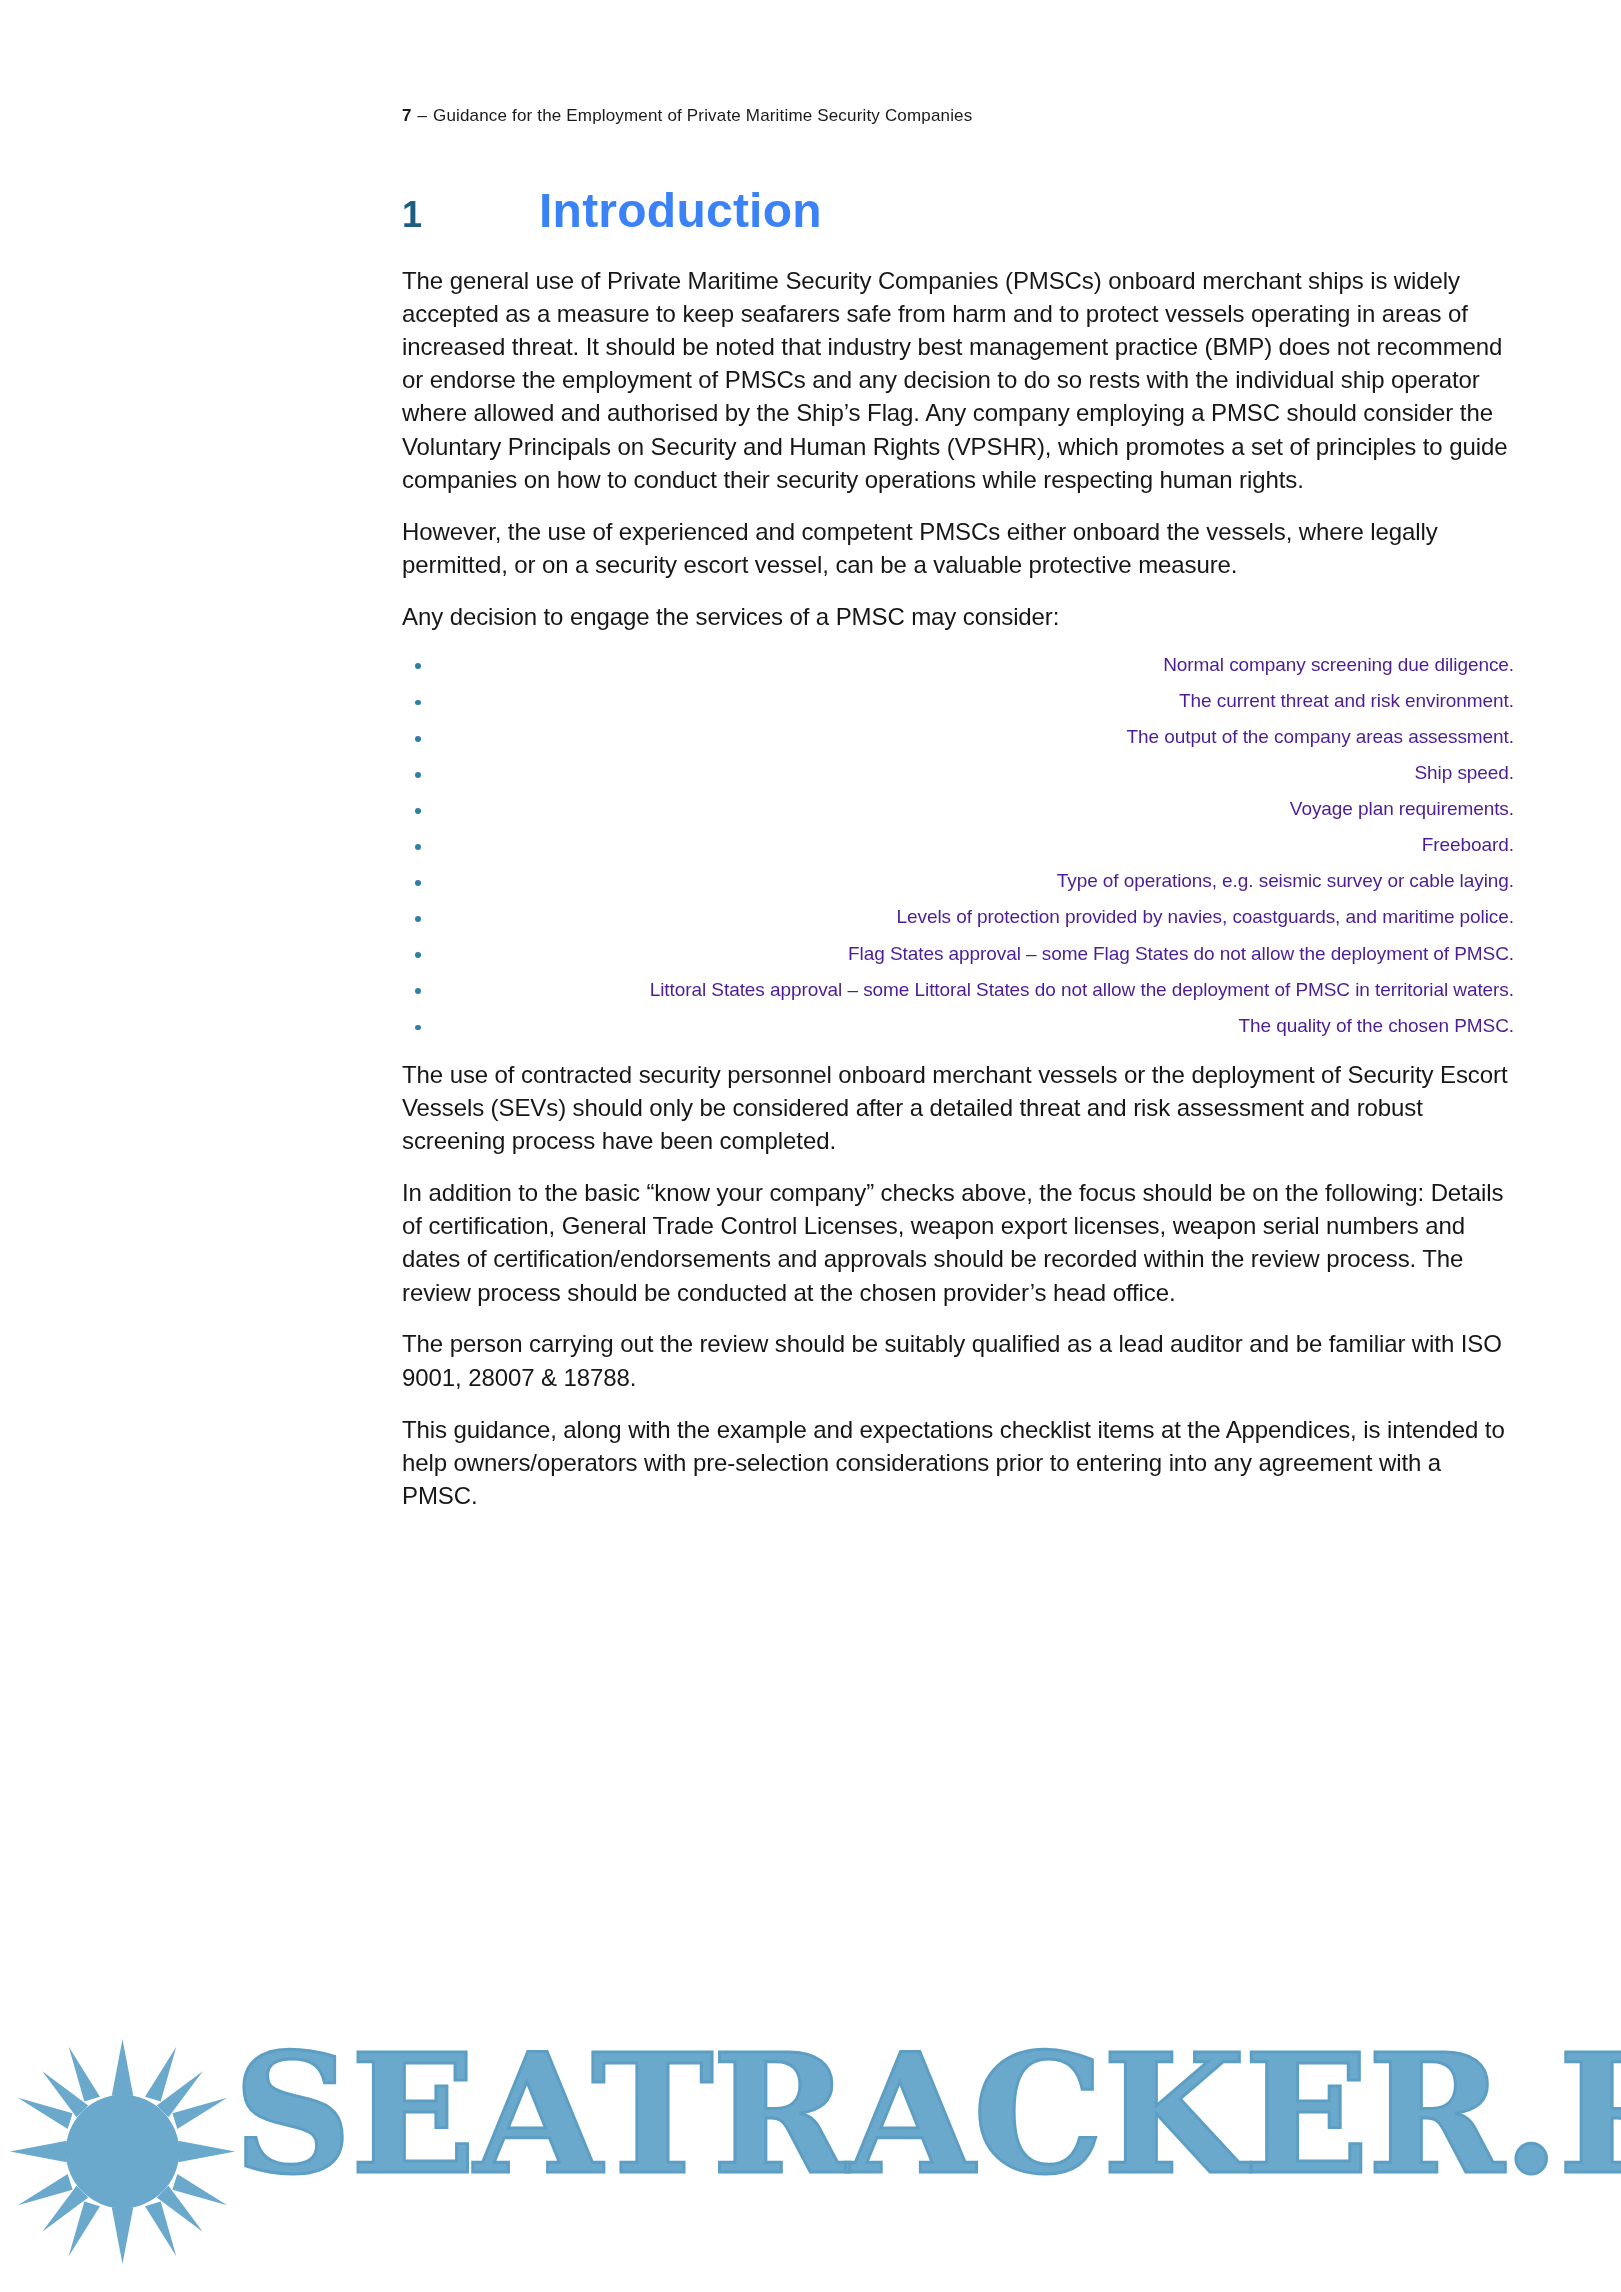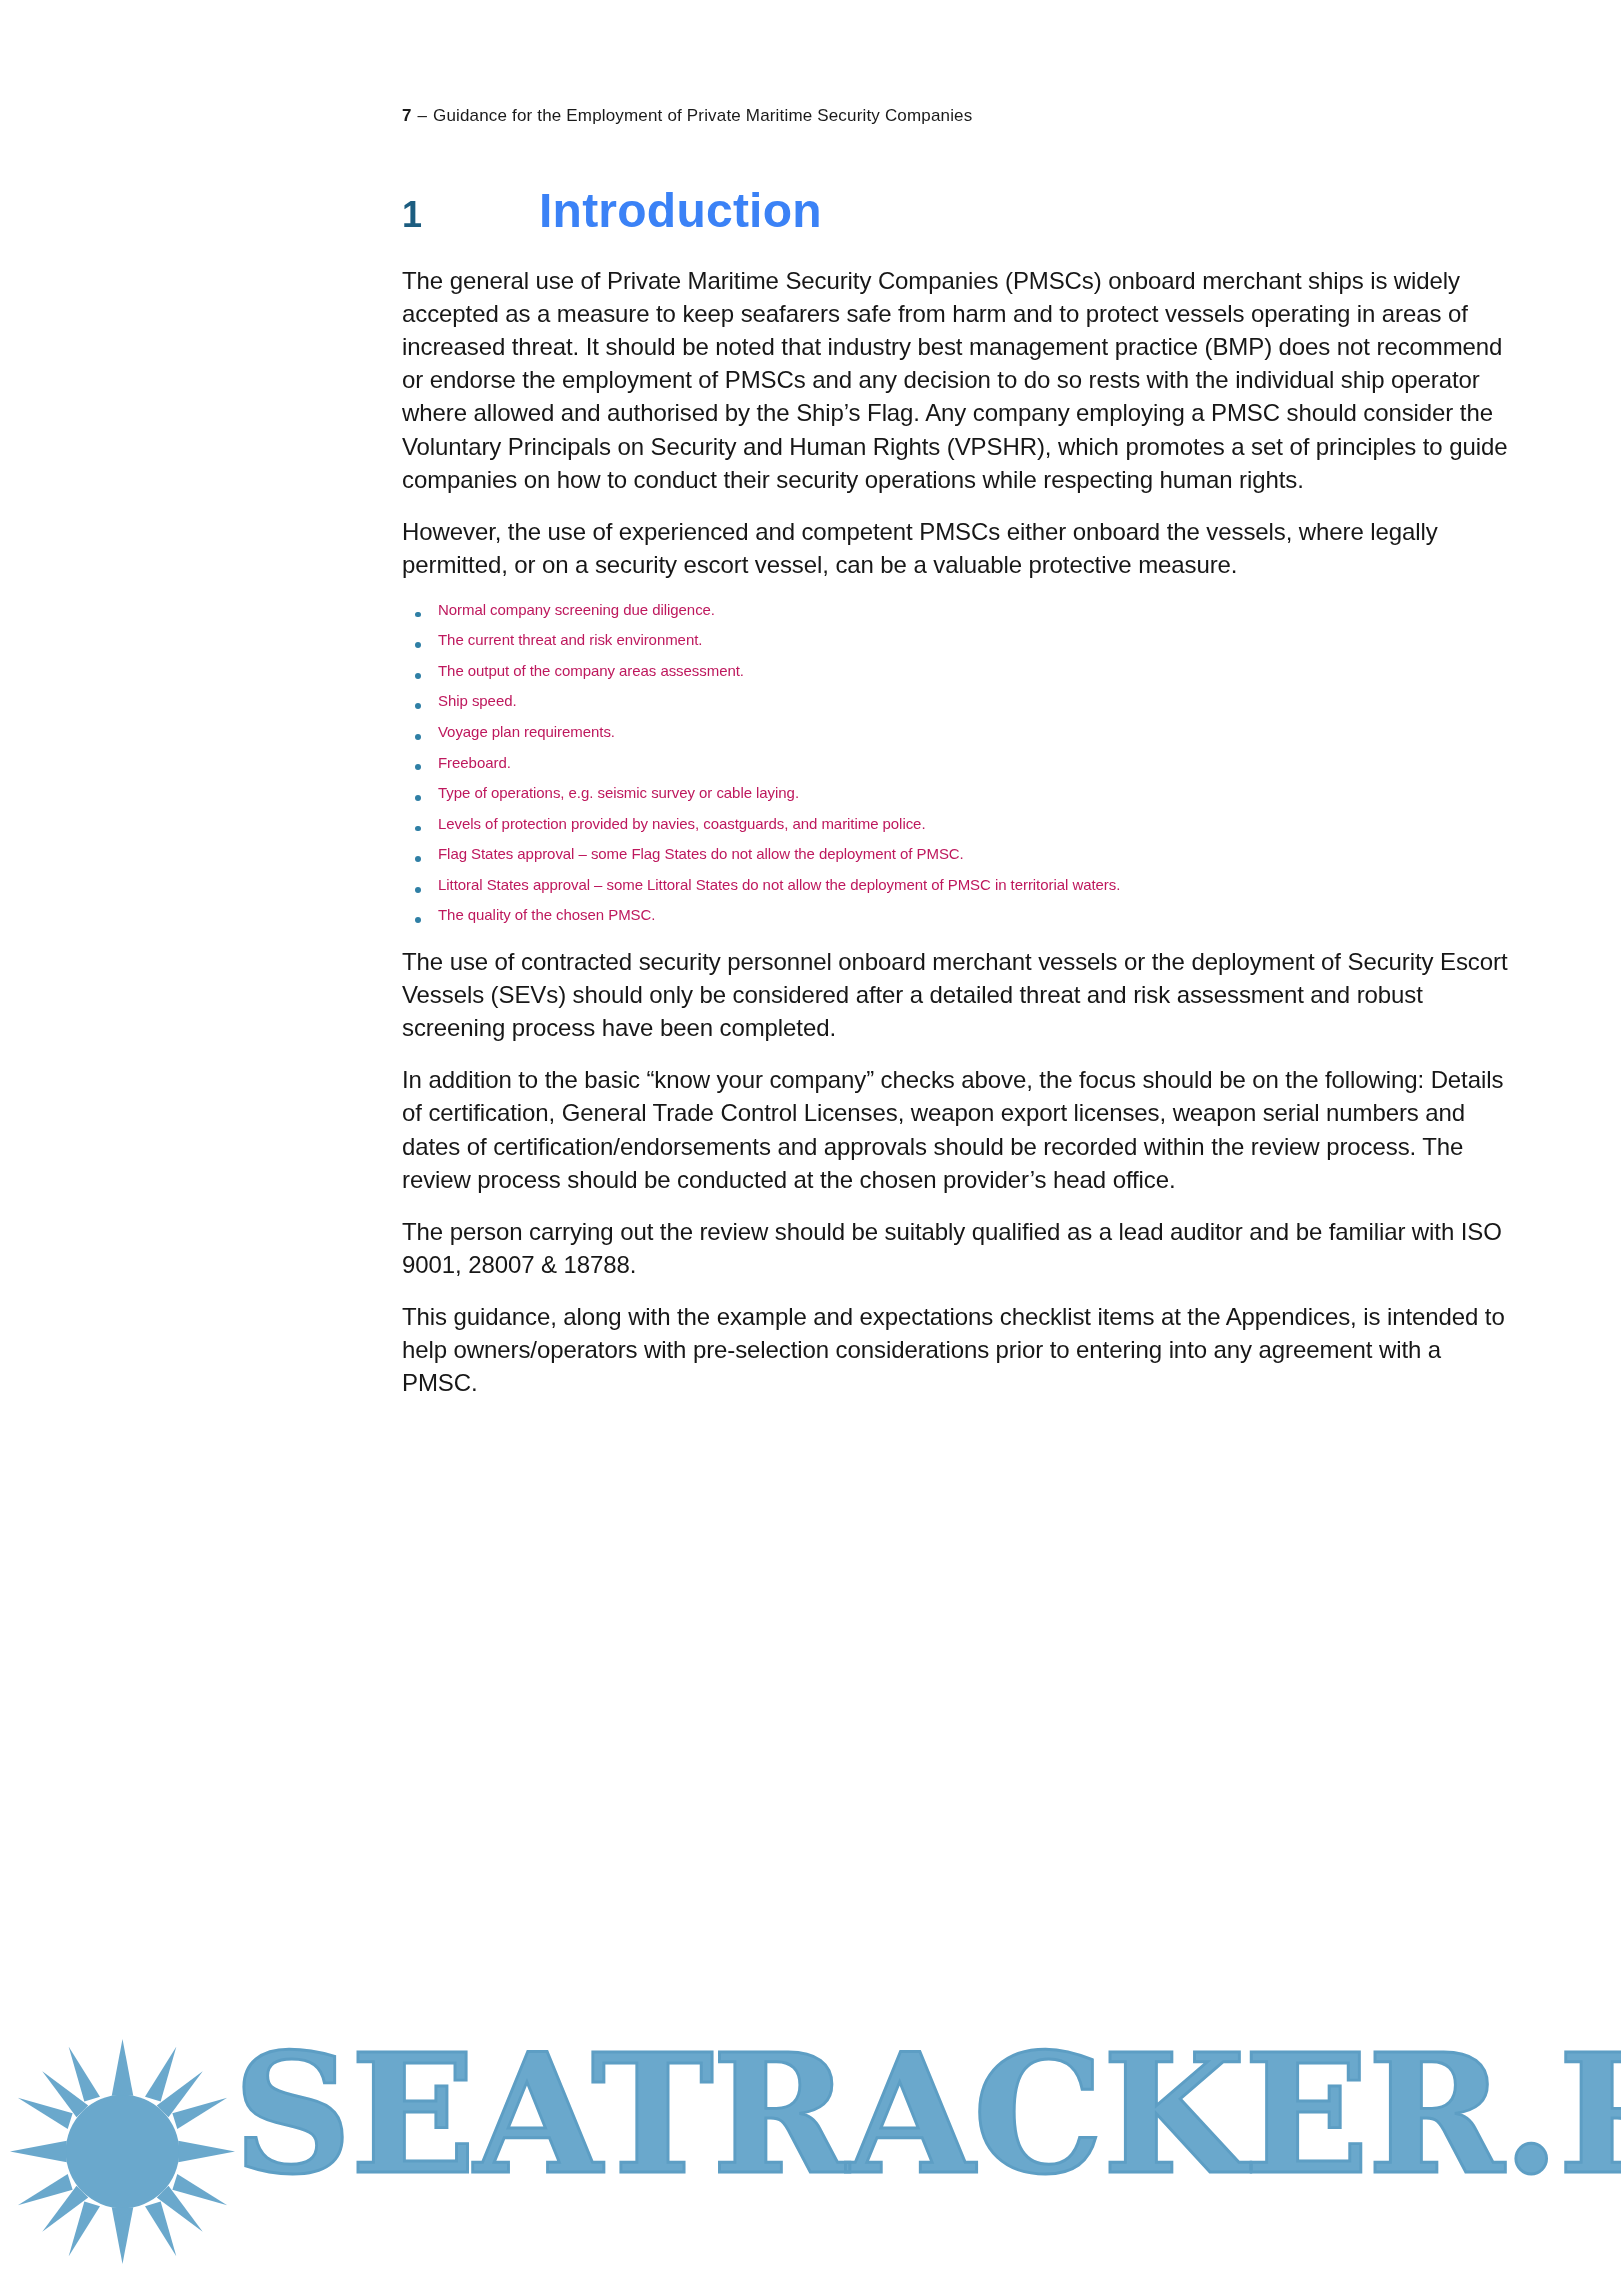--- a/index.html
+++ b/index.html
@@ -77,26 +77,27 @@
   }
 
   
   ul.bullets {
     list-style: none;
     margin: 3.9px 0 18.6px 0;
     padding: 0;
   }
   ul.bullets li {
     position: relative;
-    font-size: 15px;
+    font-size: 19px;
     line-height: 1.385;
-    color: #be185d;
+    color: #4c1d95;
     padding-left: 36px;
     margin-bottom: 9.8px;
     letter-spacing: -0.004em;
+    text-align: right;
   }
   ul.bullets li::before {
     content: "";
     position: absolute;
     left: 12.7px;
     top: 11.8px;
     width: 5.9px;
     height: 5.9px;
     border-radius: 50%;
     background: #2f7fa5;
@@ -143,20 +144,21 @@
       <span class="pagenum">7</span><span class="dash">–</span><span>Guidance for the Employment of Private Maritime Security Companies</span>
     </div>
 
     <div class="chapter-head">
       <span class="chapter-num">1</span>
       <span class="chapter-title">Introduction</span>
     </div>
 
     <p class="body">The general use of Private Maritime Security Companies (PMSCs) onboard merchant ships is widely accepted as a measure to keep seafarers safe from harm and to protect vessels operating in areas of increased threat. It should be noted that industry best management practice (BMP) does not recommend or endorse the employment of PMSCs and any decision to do so rests with the individual ship operator where allowed and authorised by the Ship’s Flag. Any company employing a PMSC should consider the Voluntary Principals on Security and Human Rights (VPSHR), which promotes a set of principles to guide companies on how to conduct their security operations while respecting human rights.</p>
     <p class="body">However, the use of experienced and competent PMSCs either onboard the vessels, where legally permitted, or on a security escort vessel, can be a valuable protective measure.</p>
+    <p class="body">Any decision to engage the services of a PMSC may consider:</p>
 
     <ul class="bullets">
       <li>Normal company screening due diligence.</li>
       <li>The current threat and risk environment.</li>
       <li>The output of the company areas assessment.</li>
       <li>Ship speed.</li>
       <li>Voyage plan requirements.</li>
       <li>Freeboard.</li>
       <li>Type of operations, e.g. seismic survey or cable laying.</li>
       <li>Levels of protection provided by navies, coastguards, and maritime police.</li>

